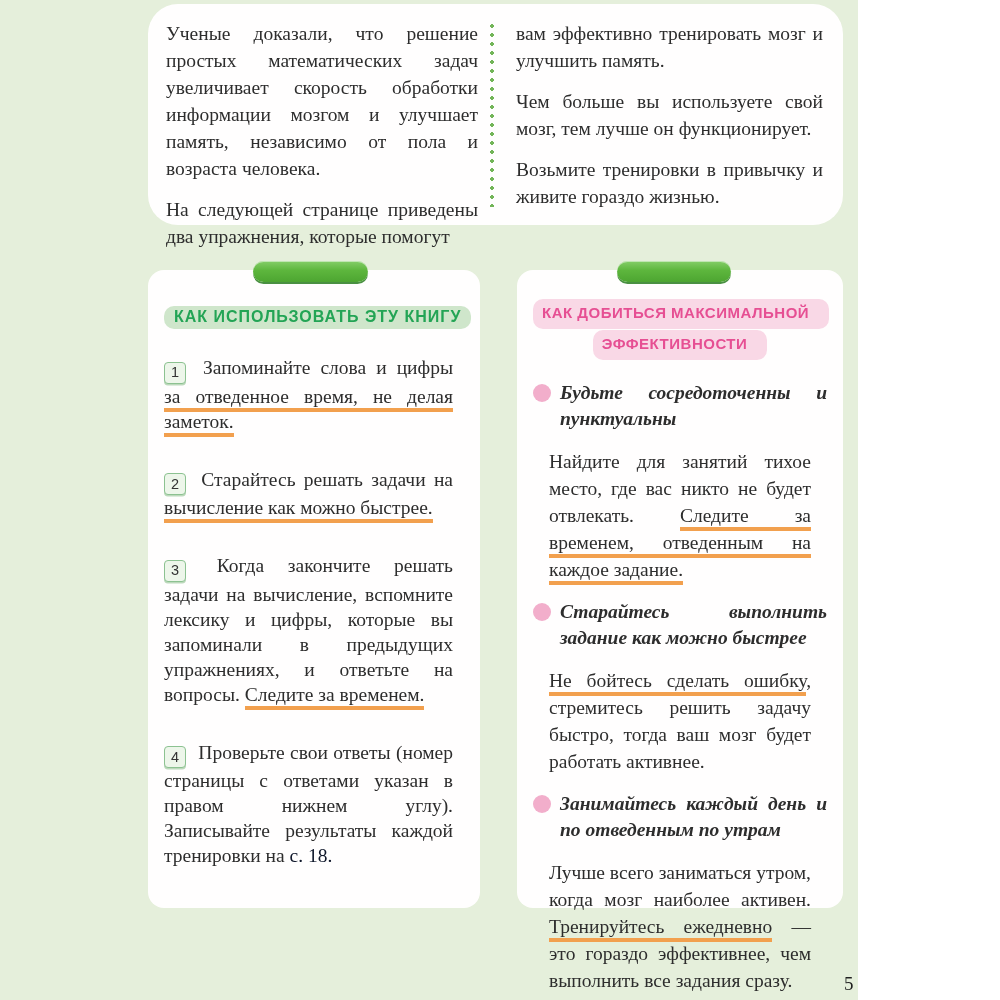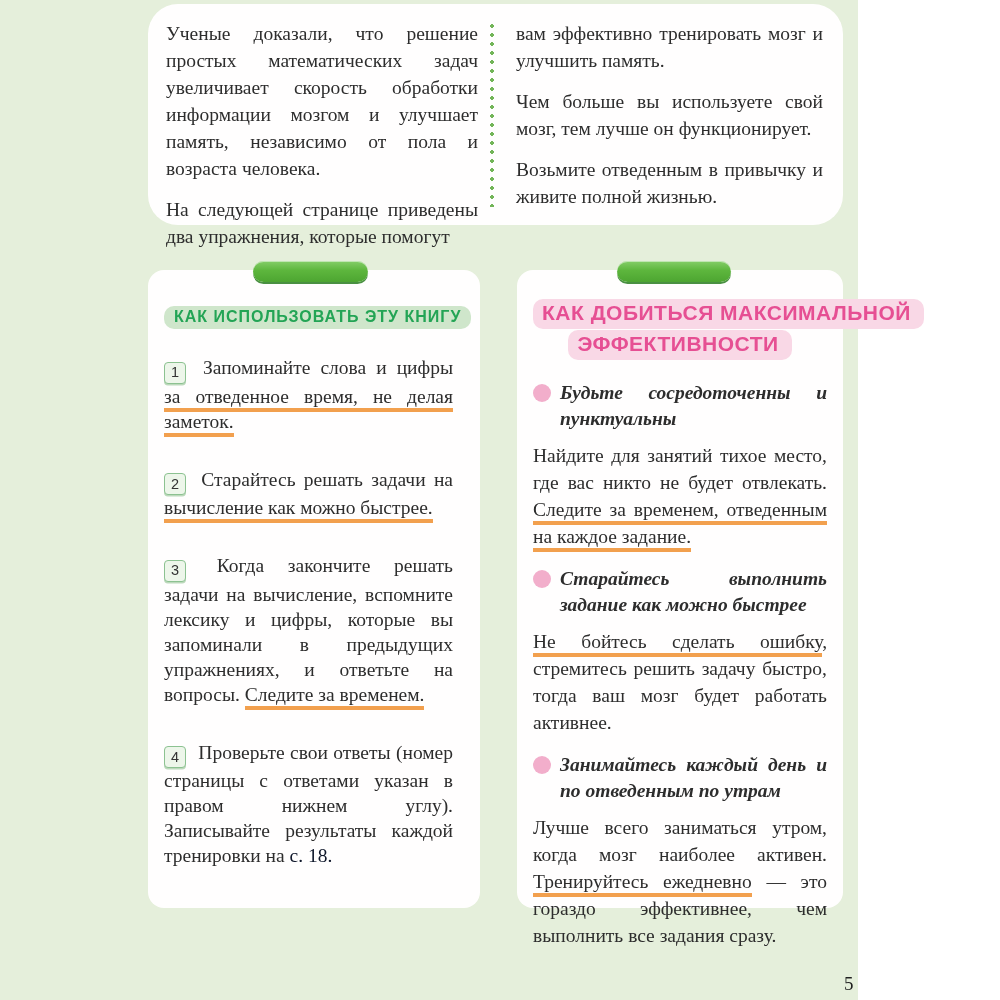--- a/index.html
+++ b/index.html
@@ -41,64 +41,64 @@
 
   .howto-title{ text-align:center;margin:4px 0 26px 0;line-height:25px;}
   .howto-title .hl-green{
     font-family:"Liberation Sans","DejaVu Sans",sans-serif;
     font-weight:bold;font-size:16px;letter-spacing:1px;color:#23a455;
     background:#cfe6cb;padding:2px 10px 4px 10px;border-radius:10px;white-space:nowrap;
   }
   .eff-title{text-align:center;margin:0 0 20px 0;line-height:26px;}
   .eff-title .hl-pink{
     font-family:"Liberation Sans","DejaVu Sans",sans-serif;
-    font-weight:bold;font-size:21px;letter-spacing:0.5px;color:#e64f93;
-    background:#f9d8e6;padding:1px 13px 3px 9px;border-radius:10px;
+    font-weight:bold;font-size:15px;letter-spacing:0.5px;color:#e64f93;
+    background:#f9d8e6;padding:1px 20px 3px 9px;border-radius:10px;
     display:inline-block;margin-top:1px;white-space:nowrap;
   }
 
   .howto-item{font-size:19.5px;line-height:25px;text-align:justify;margin:0 11px 33px 0;}
   .numbox{
     display:inline-flex;justify-content:center;align-items:center;
     width:20px;height:20px;border:1.5px solid #8cc291;background:#edf6ea;
     border-radius:4px;font-family:"Liberation Sans","DejaVu Sans",sans-serif;
     font-size:14.5px;color:#333;vertical-align:-3px;margin-right:7px;
     box-shadow:0 1.5px 0 #bcd9bb;
   }
   .u{border-bottom:4.5px solid #f2a04e;padding-bottom:1px;}
   .pageref{color:#0f172a;}
 
   .eff-section-title{
     display:flex;gap:9px;margin:16px 0 10px 0;
     font-style:italic;font-weight:bold;font-size:19.5px;line-height:26px;
     text-align:justify;
   }
   .bullet-dot{flex:0 0 auto;width:18px;height:18px;border-radius:50%;background:#f2aecb;margin-top:4px;}
-  .eff-par{font-size:19.5px;line-height:27px;text-align:justify;margin:0;}
+  .eff-par{font-size:19.5px;line-height:27px;text-align:justify;margin:16px;}
 
   .page-number{
     position:absolute;left:844px;top:973px;font-size:19px;color:#1f1f1f;
   }
 </style>
 </head>
 <body>
 
 <div class="green-bg"></div>
 
 <div class="card intro-card">
   <div class="intro-cols">
     <div class="intro-col-left">
       <p class="body-par">Ученые доказали, что решение простых математических задач увеличивает скорость обработки информации мозгом и улучшает память, независимо от пола и возраста человека.</p>
       <p class="body-par">На следующей странице приведены два упражнения, которые помогут</p>
     </div>
     <div class="dotted-divider"></div>
     <div class="intro-col-right">
       <p class="body-par">вам эффективно тренировать мозг и улучшить память.</p>
       <p class="body-par">Чем больше вы используете свой мозг, тем лучше он функционирует.</p>
-      <p class="body-par">Возьмите отведенным в привычку и живите полной жизнью.</p>
+      <p class="body-par">Возьмите тренировки в привычку и живите гораздо жизнью.</p>
     </div>
   </div>
 </div>
 
 <div class="tab-pill pill-left"></div>
 <div class="tab-pill pill-right"></div>
 
 <div class="card howto-card">
   <div class="card-inner">
     <div class="howto-title">

